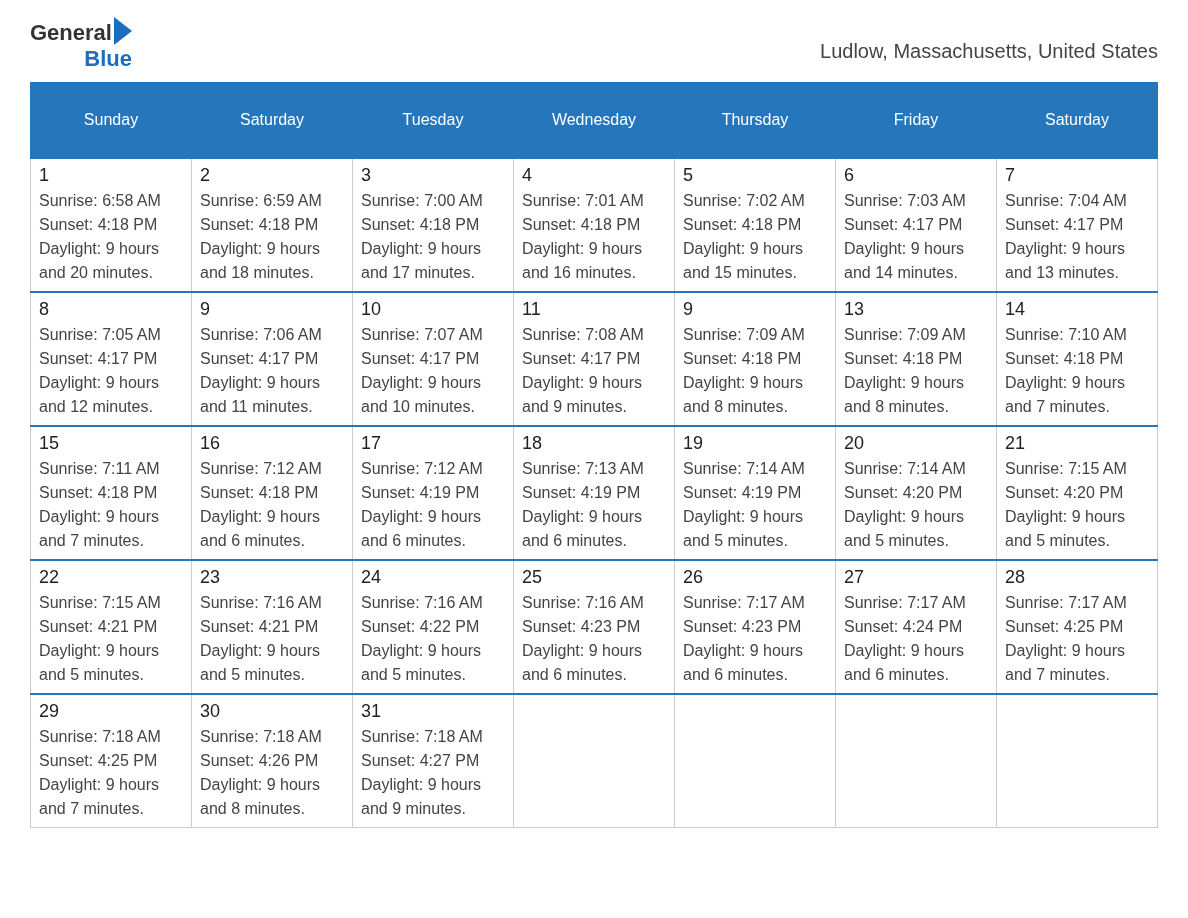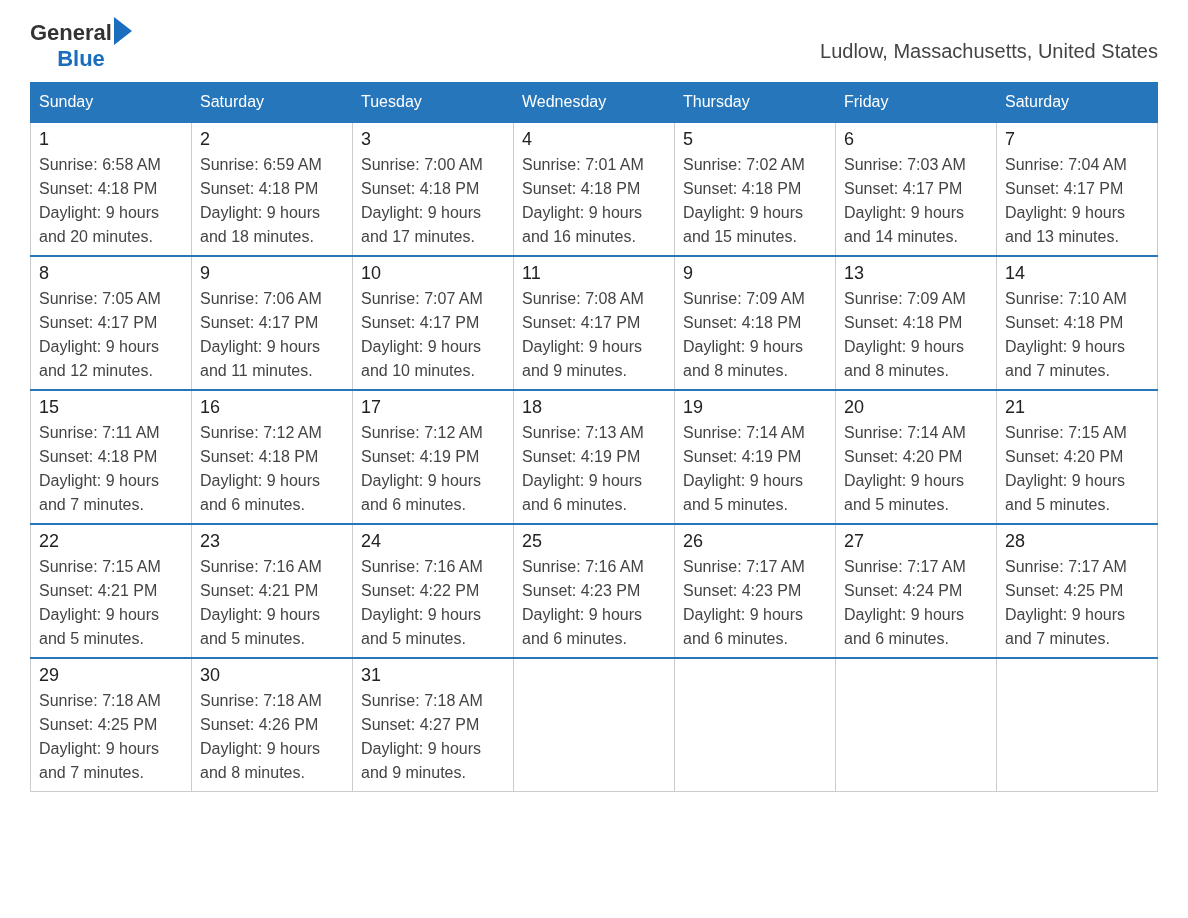--- a/index.html
+++ b/index.html
@@ -57,22 +57,22 @@
     .calendar-table {
       width: 100%;
       border-collapse: collapse;
       margin-top: 10px;
     }
     .calendar-table th {
       background-color: #2676bb;
       color: #fff;
       font-size: 16px;
       font-weight: normal;
-      padding: 10px 8px;
-      text-align: left;
+      padding: 28px 8px;
+      text-align: center;
       border: 1px solid #2676bb;
     }
     .calendar-table td {
       vertical-align: top;
       padding: 6px 8px;
       border: 1px solid #ccc;
       font-size: 13px;
       color: #333;
       width: 14.28%;
       height: 110px;
@@ -97,21 +97,21 @@
     }
     .empty-cell {
       background: #fff;
     }
   </style>
 </head>
 <body>
 
 <div class="header-row">
   <div class="logo">
-    <div style="display:flex; flex-direction:column; align-items:center;">
+    <div style="display:flex; flex-direction:column; align-items:flex-end;">
       <div style="display:flex; align-items:center;">
         <span class="logo-text-general">General</span>
         <div class="logo-arrow"></div>
       </div>
       <span class="logo-text-blue">Blue</span>
     </div>
   </div>
   <div class="title-block">
     <div class="location-subtitle">Ludlow, Massachusetts, United States</div>
   </div>

